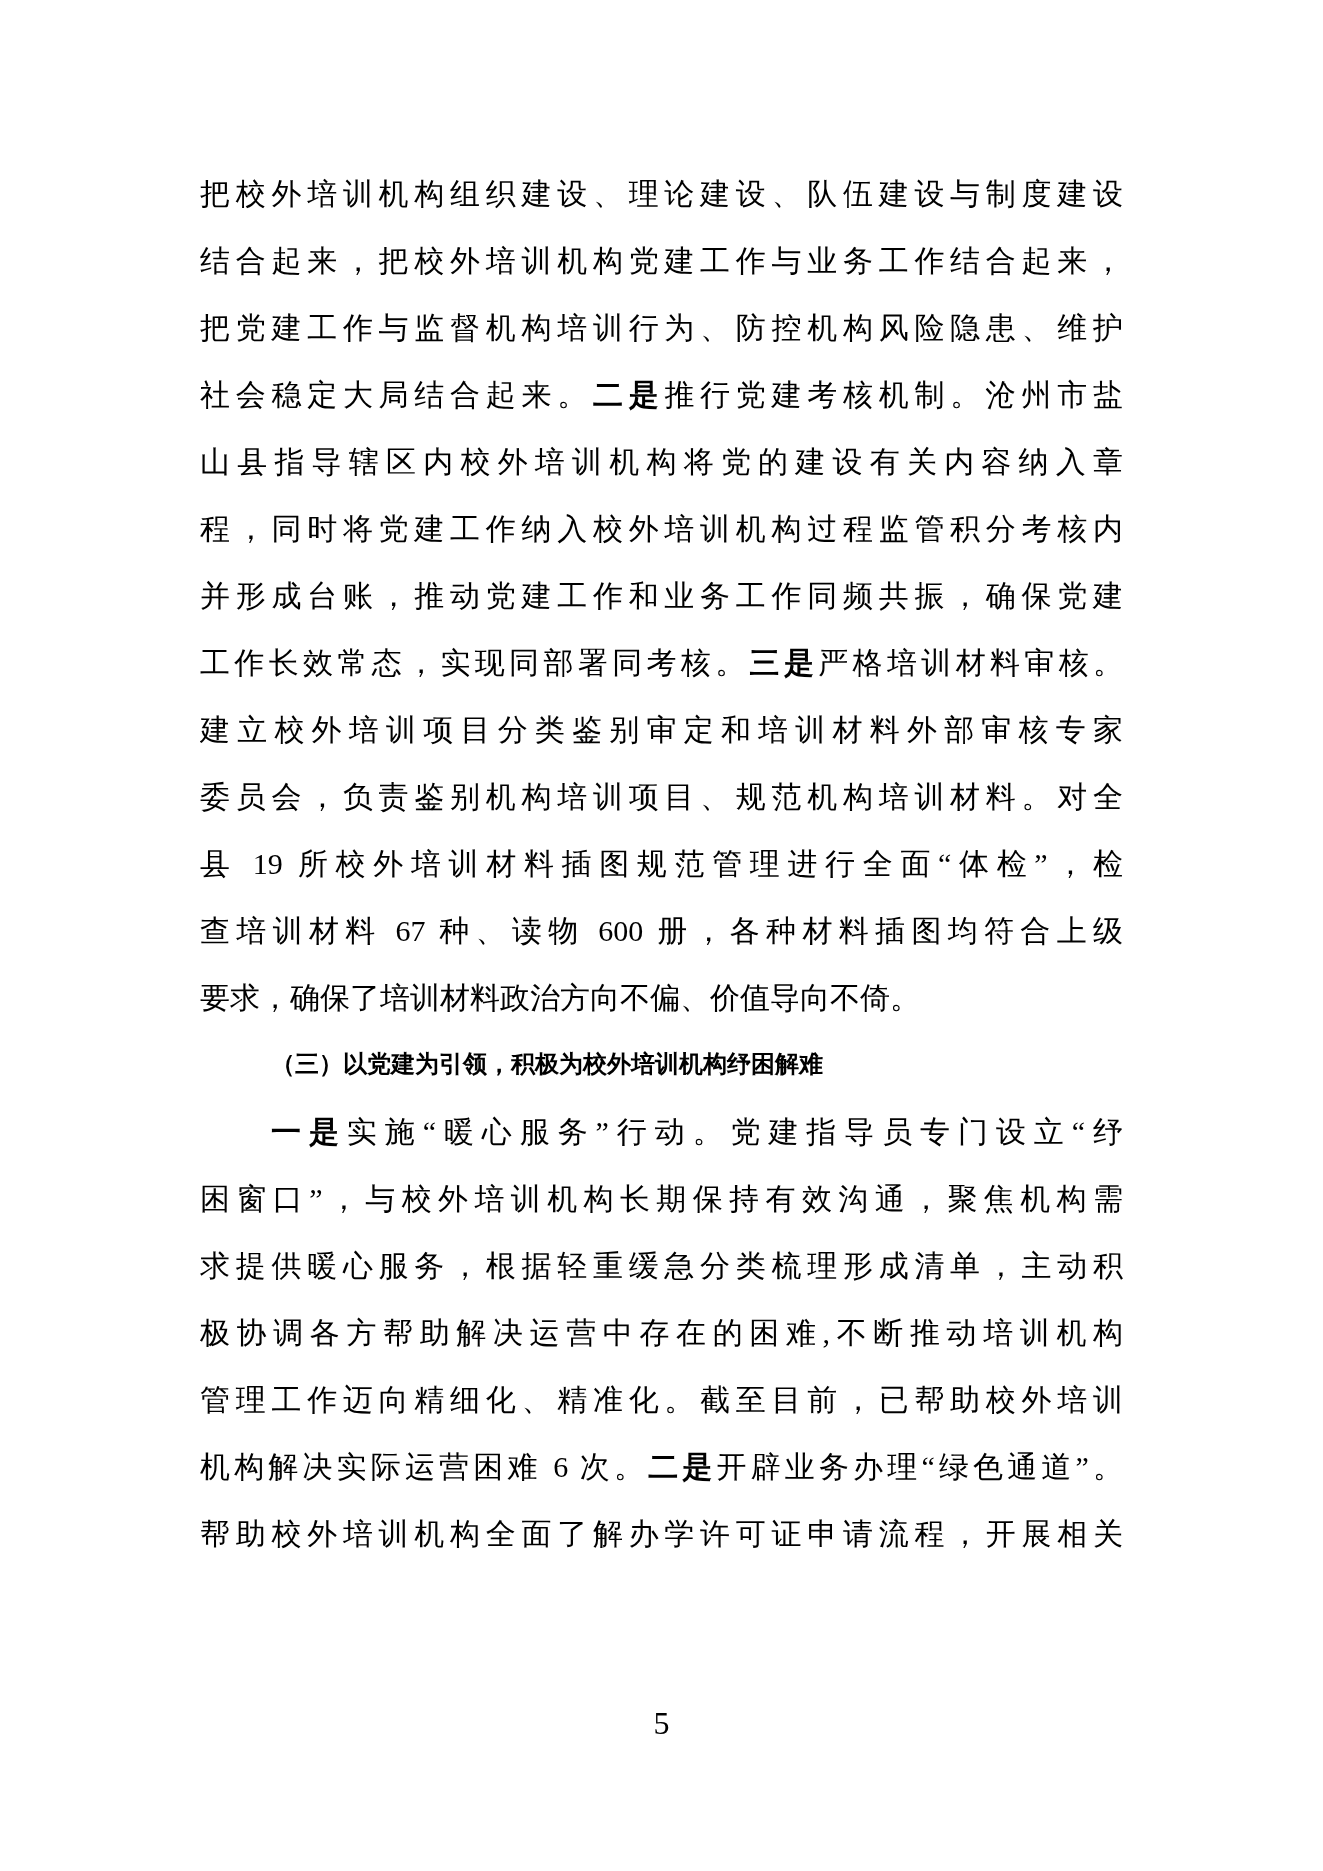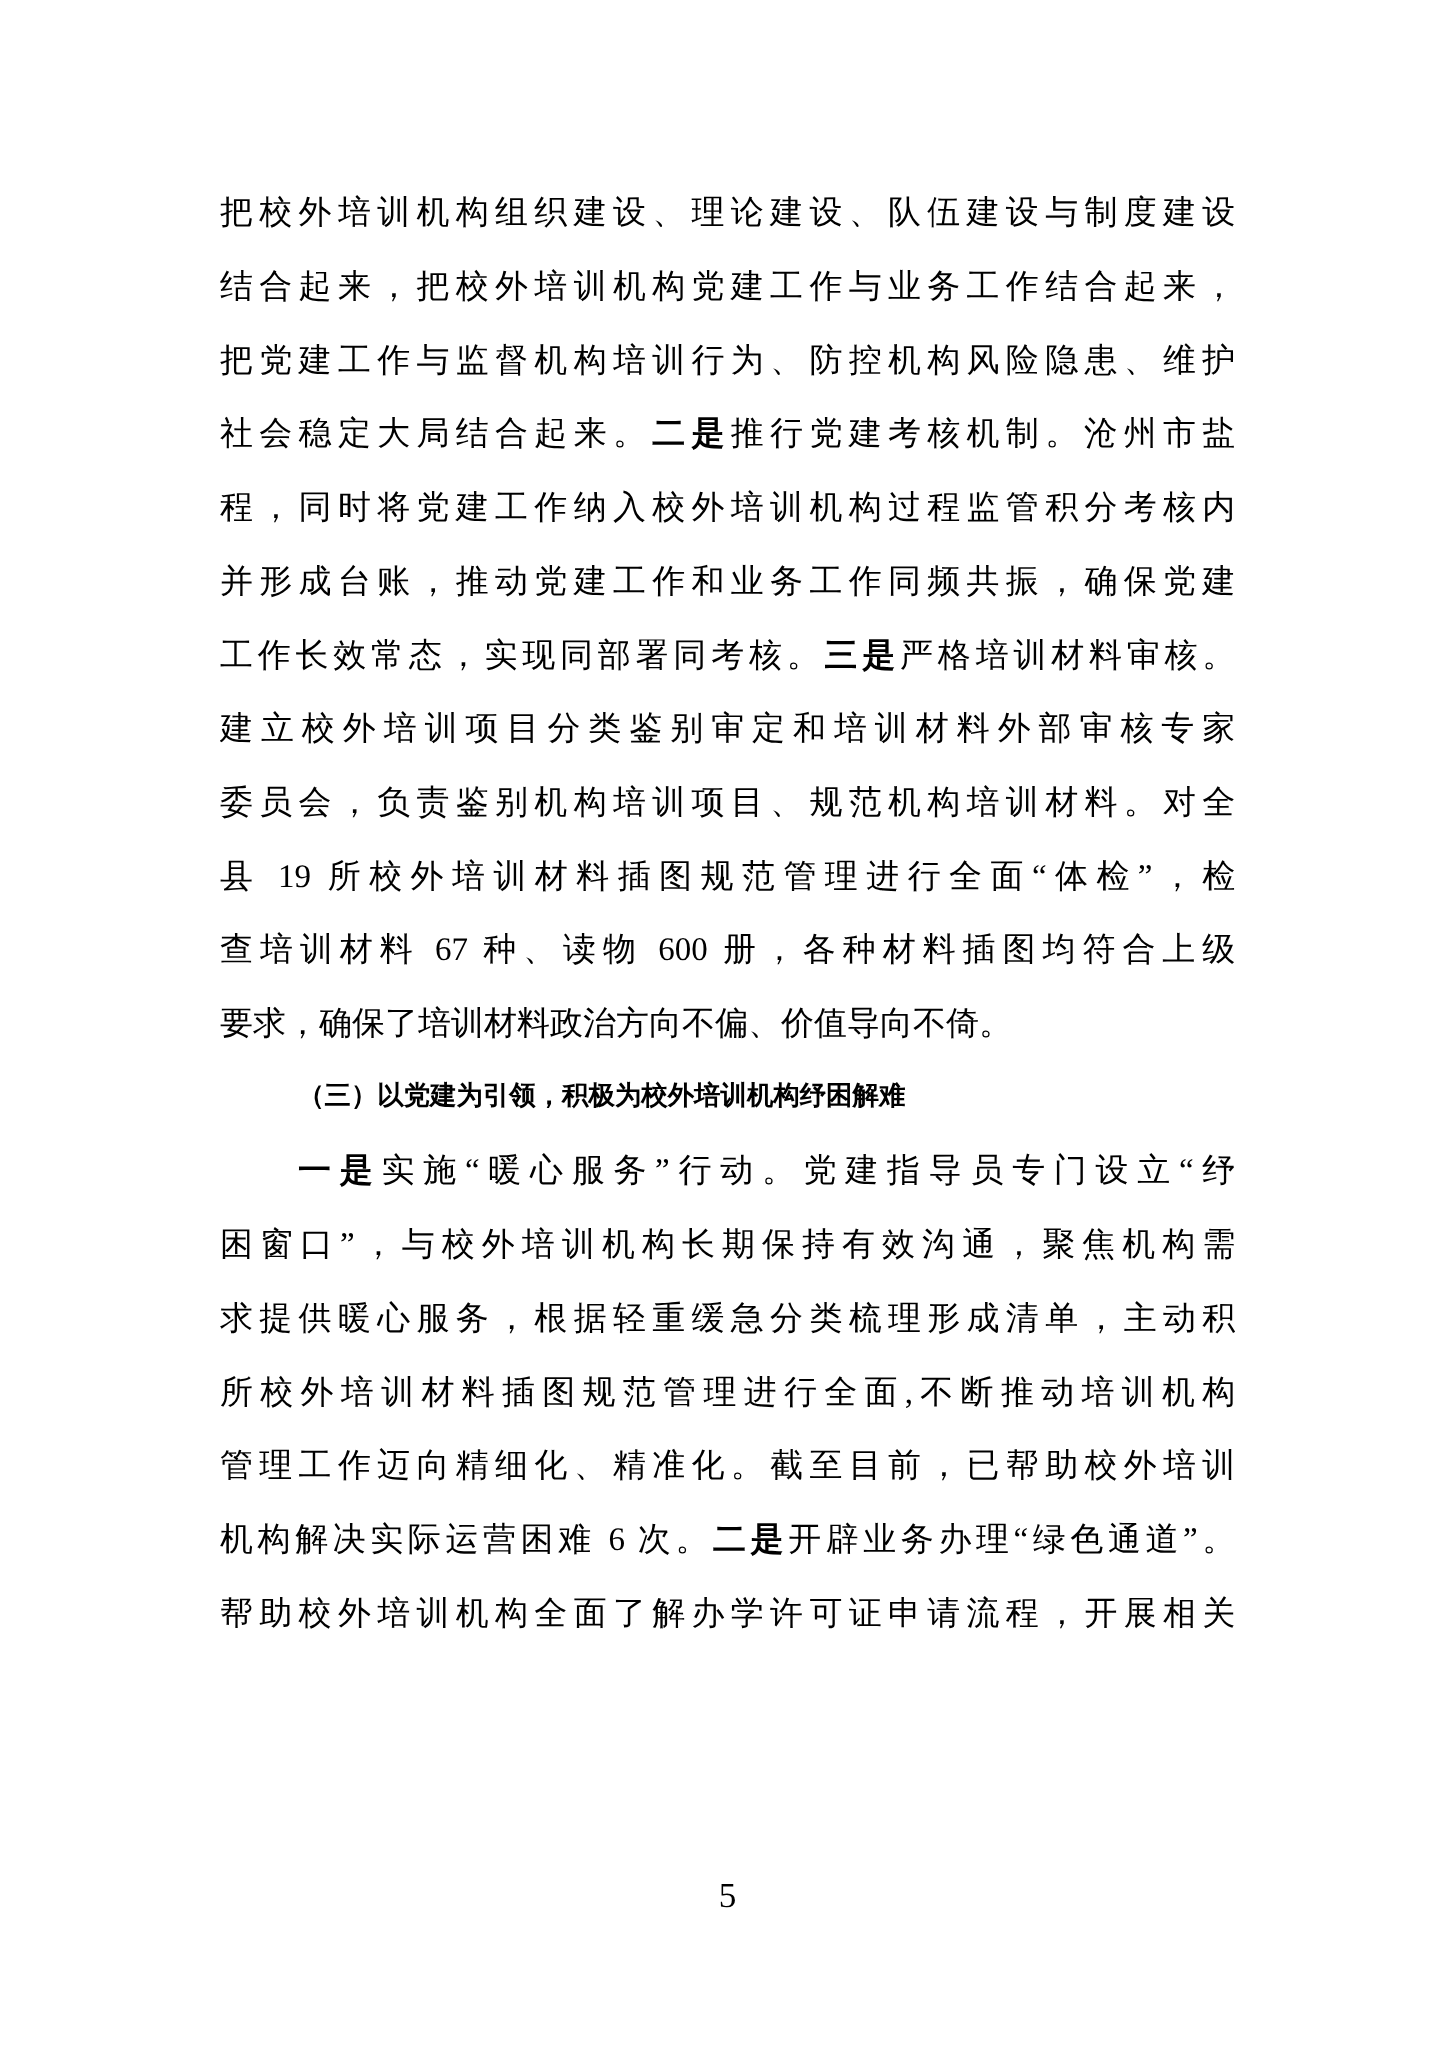--- a/index.html
+++ b/index.html
@@ -49,33 +49,34 @@
 </head>
 <body>
 
 <div class="page">
   <div class="doc">
 
     <div class="line j"><span>把校外培训机构组织建设、理论建设、队伍建设与制度建设</span></div>
     <div class="line j"><span>结合起来，把校外培训机构党建工作与业务工作结合起来，</span></div>
     <div class="line j"><span>把党建工作与监督机构培训行为、防控机构风险隐患、维护</span></div>
     <div class="line j"><span>社会稳定大局结合起来。</span><span class="b">二是</span><span>推行党建考核机制。沧州市盐</span></div>
+    <div class="line j"><span>山县指导辖区内校外培训机构将党的建设有关内容纳入章</span></div>
     <div class="line j"><span>程，同时将党建工作纳入校外培训机构过程监管积分考核内</span></div>
     <div class="line j"><span>并形成台账，推动党建工作和业务工作同频共振，确保党建</span></div>
     <div class="line j"><span>工作长效常态，实现同部署同考核。</span><span class="b">三是</span><span>严格培训材料审核。</span></div>
     <div class="line j"><span>建立校外培训项目分类鉴别审定和培训材料外部审核专家</span></div>
     <div class="line j"><span>委员会，负责鉴别机构培训项目、规范机构培训材料。对全</span></div>
     <div class="line j"><span>县 19 所校外培训材料插图规范管理进行全面“体检”，检</span></div>
     <div class="line j"><span>查培训材料 67 种、读物 600 册，各种材料插图均符合上级</span></div>
     <div class="line"><span>要求，确保了培训材料政治方向不偏、价值导向不倚。</span></div>
     <div class="line indent heading"><span>（三）以党建为引领，积极为校外培训机构纾困解难</span></div>
     <div class="line j indent"><span class="b">一是</span><span>实施“暖心服务”行动。党建指导员专门设立“纾</span></div>
     <div class="line j"><span>困窗口”，与校外培训机构长期保持有效沟通，聚焦机构需</span></div>
     <div class="line j"><span>求提供暖心服务，根据轻重缓急分类梳理形成清单，主动积</span></div>
-    <div class="line j"><span>所校外培训材料插图规范管理进行全面,不断推动培训机构</span></div>
+    <div class="line j"><span>极协调各方帮助解决运营中存在的困难,不断推动培训机构</span></div>
     <div class="line j"><span>管理工作迈向精细化、精准化。截至目前，已帮助校外培训</span></div>
     <div class="line j"><span>机构解决实际运营困难 6 次。</span><span class="b">二是</span><span>开辟业务办理“绿色通道”。</span></div>
     <div class="line j"><span>帮助校外培训机构全面了解办学许可证申请流程，开展相关</span></div>
 
   </div>
 
   <div class="pageno">5</div>
 </div>
 
 </body></html>

